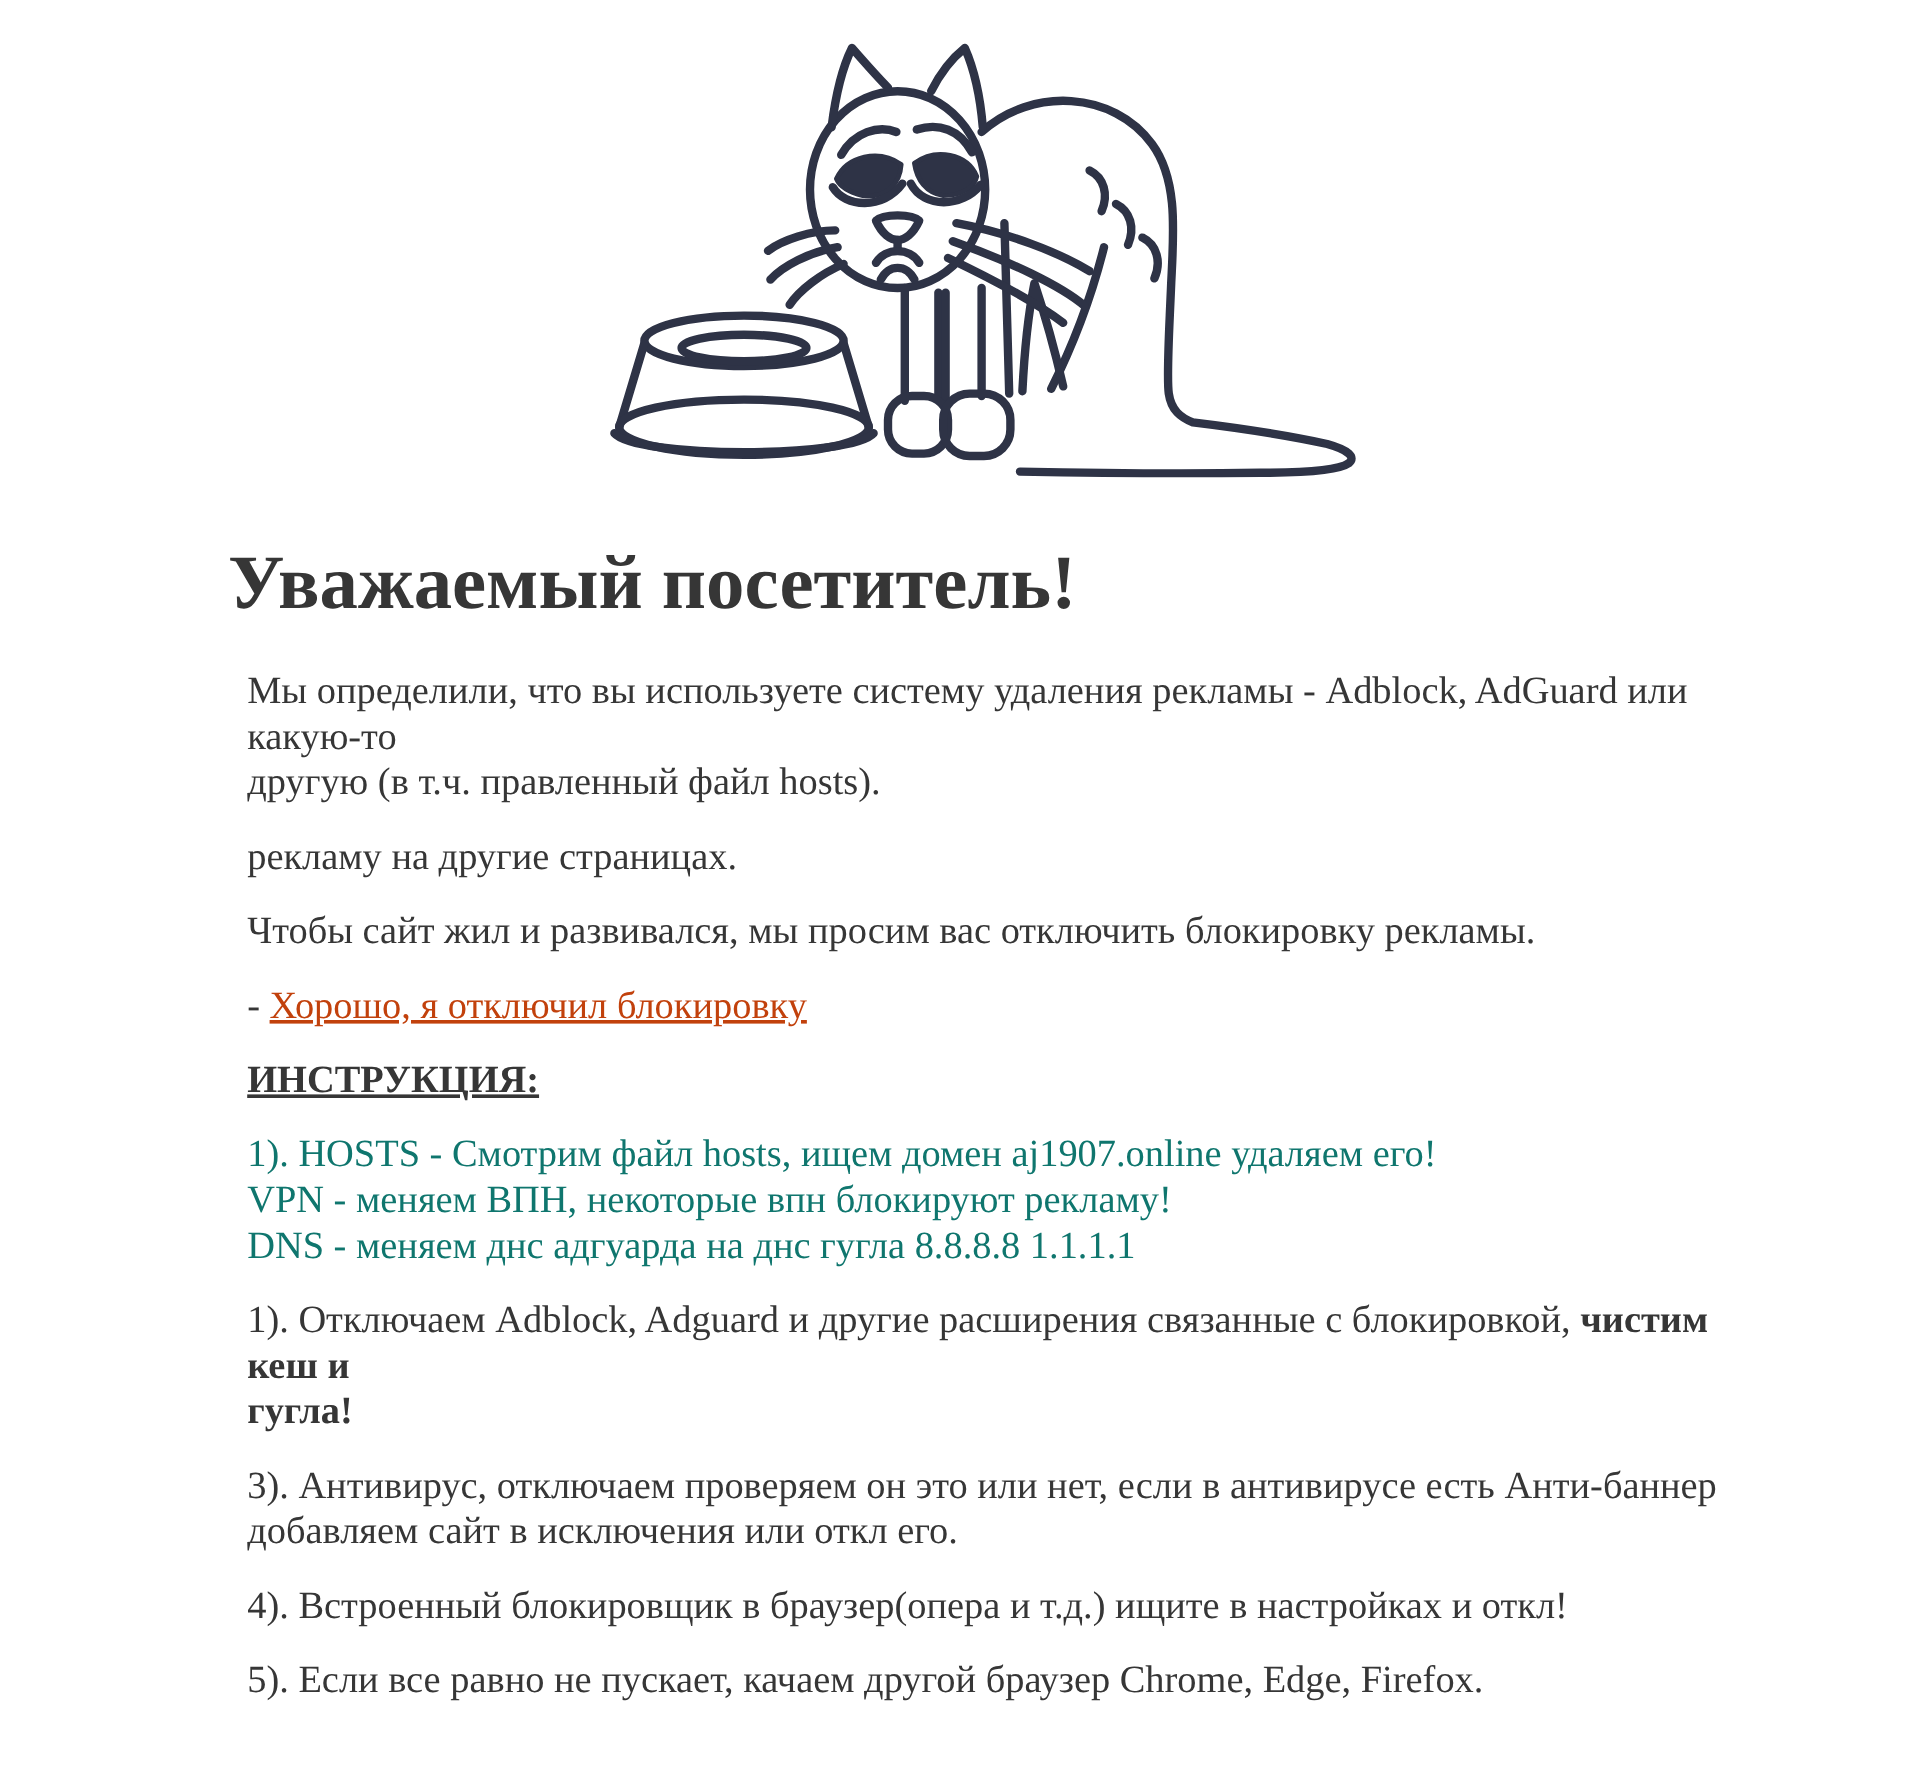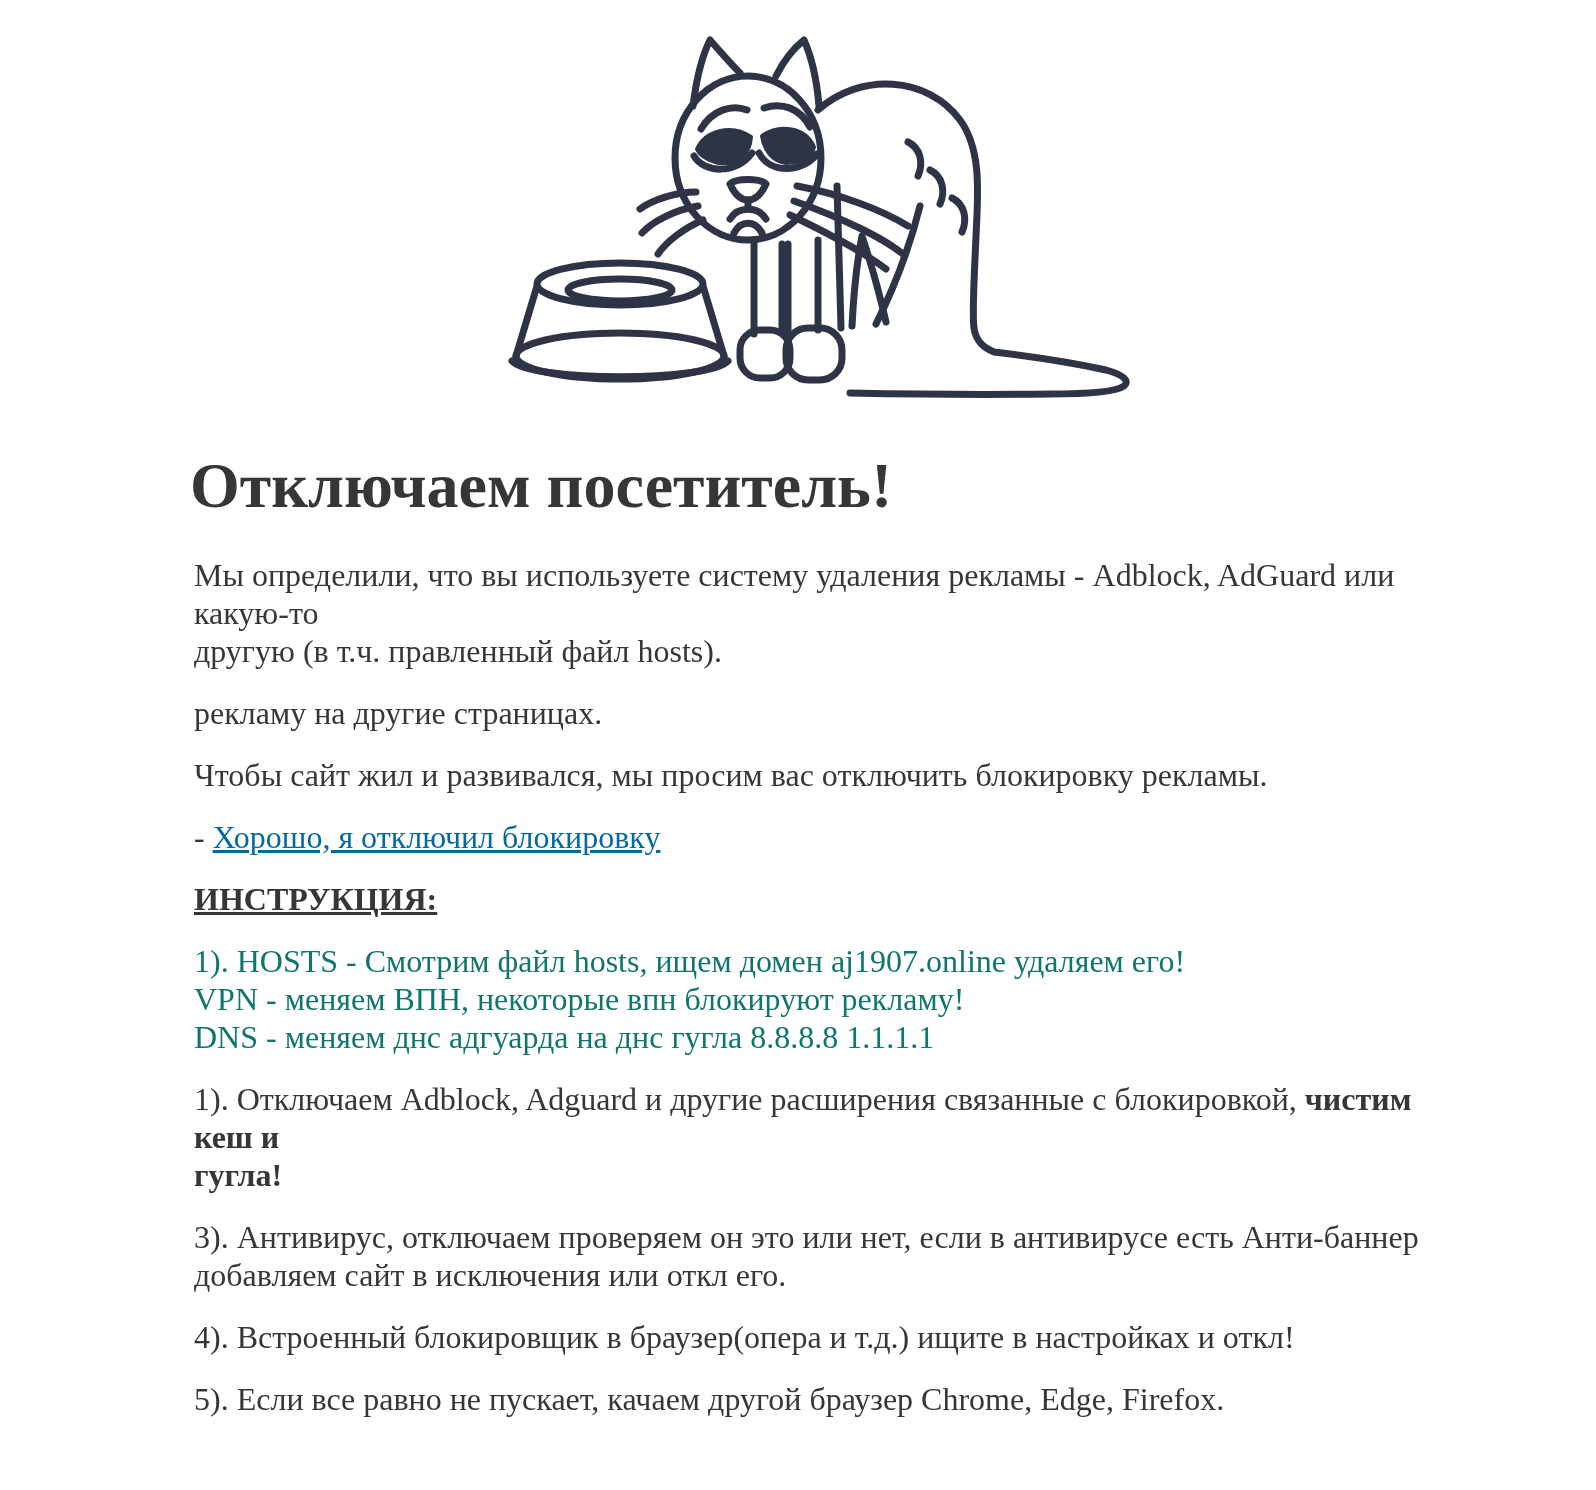--- a/index.html
+++ b/index.html
@@ -36,25 +36,25 @@
     stroke: #2e3346;
     stroke-width: 4;
     stroke-linejoin: round;
   }
   h1 {
     font-size: 64px;
     line-height: 72px;
     font-weight: bold;
     margin: 52px 0 34px 0;
   }
-  p { margin: 24px 4px; }
+  p { margin: 24px 16px; }
   .line { display: block; }
   .red { color: #0f766e; }
   a {
-    color: #0369a1;
+    color: #c2410c;
     text-decoration: underline;
     cursor: pointer;
   }
   .instruction-heading {
     text-align: left;
     font-weight: bold;
   }
   .instruction-heading .u { text-decoration: underline; }
   b { font-weight: bold; }
 </style>
@@ -116,21 +116,21 @@
         <ellipse class="cat-line" cx="120" cy="258" rx="83" ry="21"></ellipse>
         <ellipse class="cat-line" cx="120" cy="264" rx="52" ry="11"></ellipse>
         <path class="cat-line" d="M37,260 L16,330"></path>
         <path class="cat-line" d="M203,260 L224,330"></path>
         <ellipse class="cat-line" cx="120" cy="330" rx="104" ry="23"></ellipse>
         <path class="cat-line" d="M12,335 C30,356 210,356 228,335"></path>
       </g>
     </svg>
   </div>
 
-  <h1>Отключаем посетитель!</h1>
+  <h1>Уважаемый посетитель!</h1>
 
   <p>
     <span class="line">Мы определили, что вы используете систему удаления рекламы - Adblock, AdGuard или какую-то</span>
     <span class="line">другую (в т.ч. правленный файл hosts).</span>
   </p>
 
   <p>
     <span class="line">рекламу на другие страницах.</span>
   </p>
 

